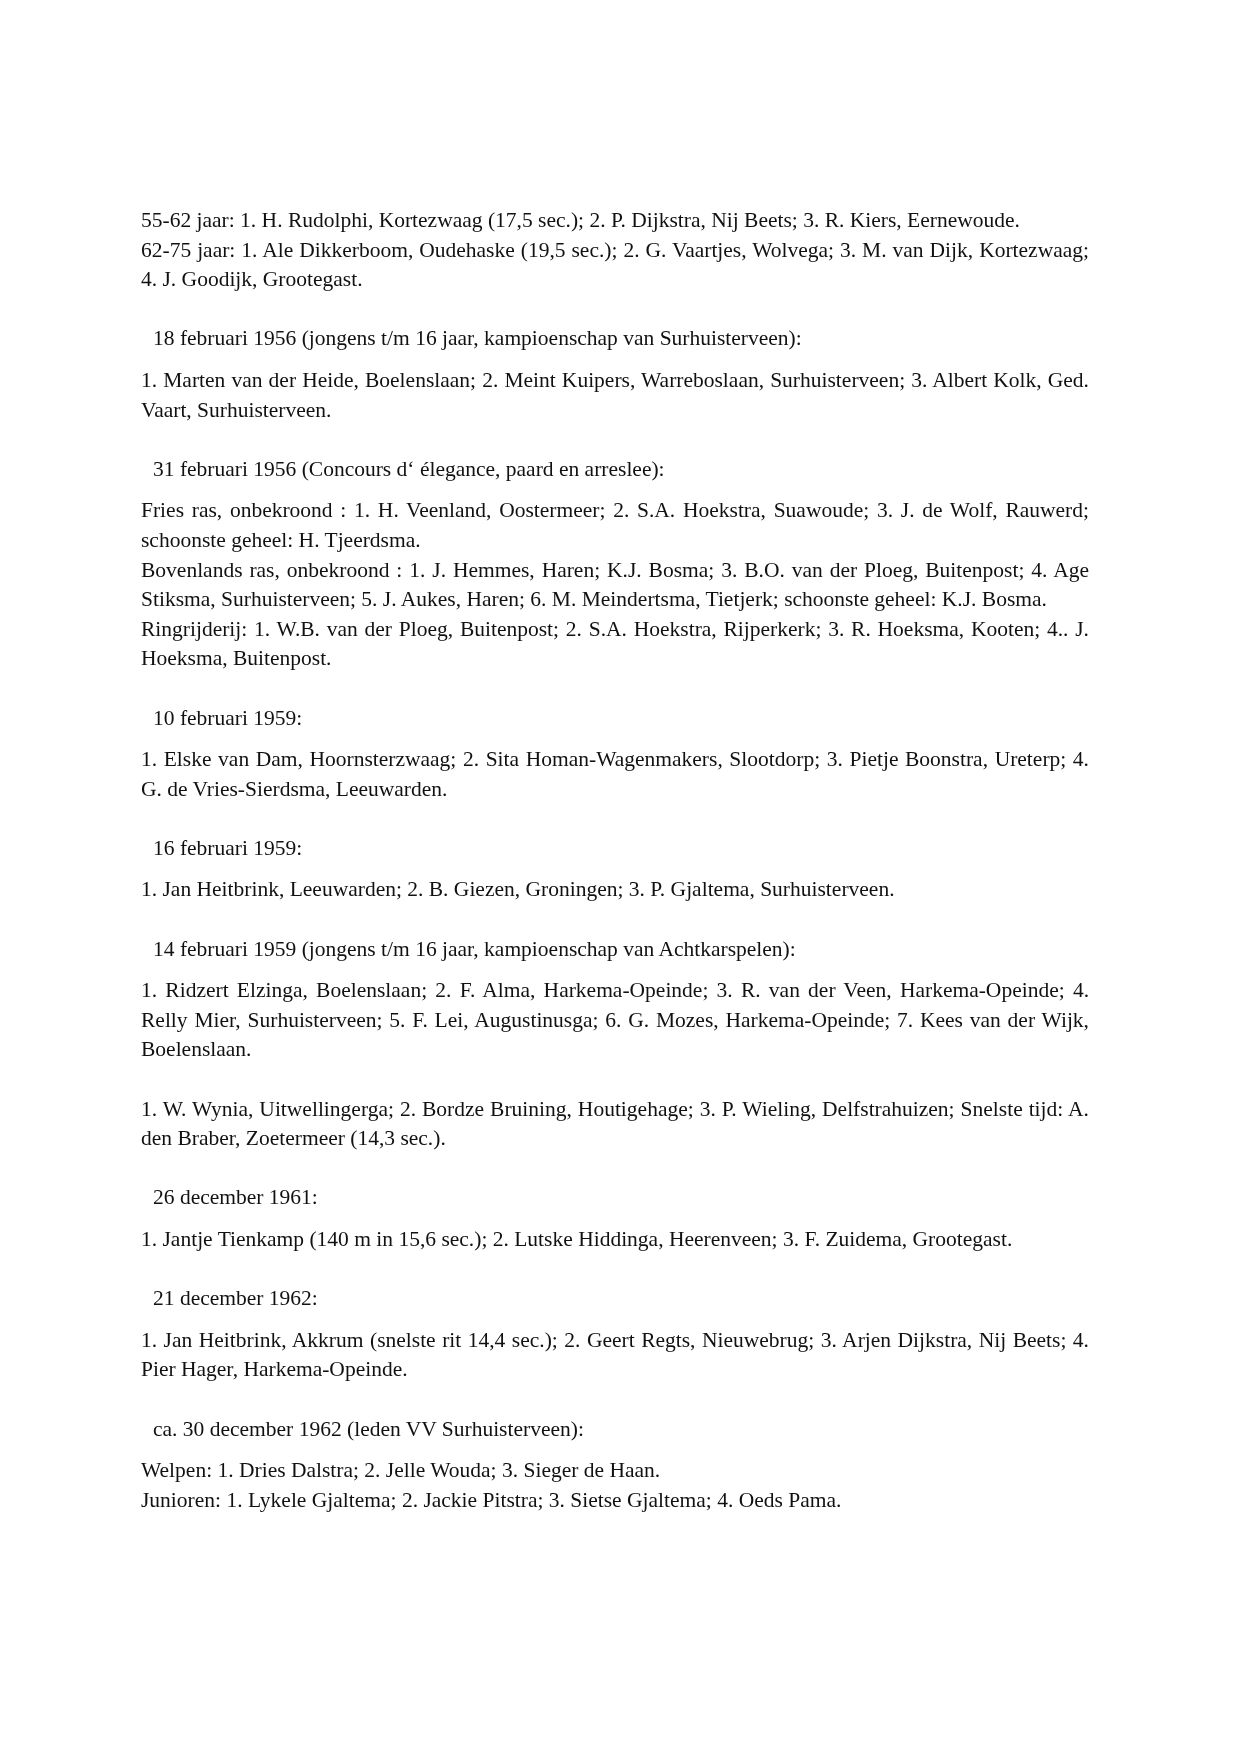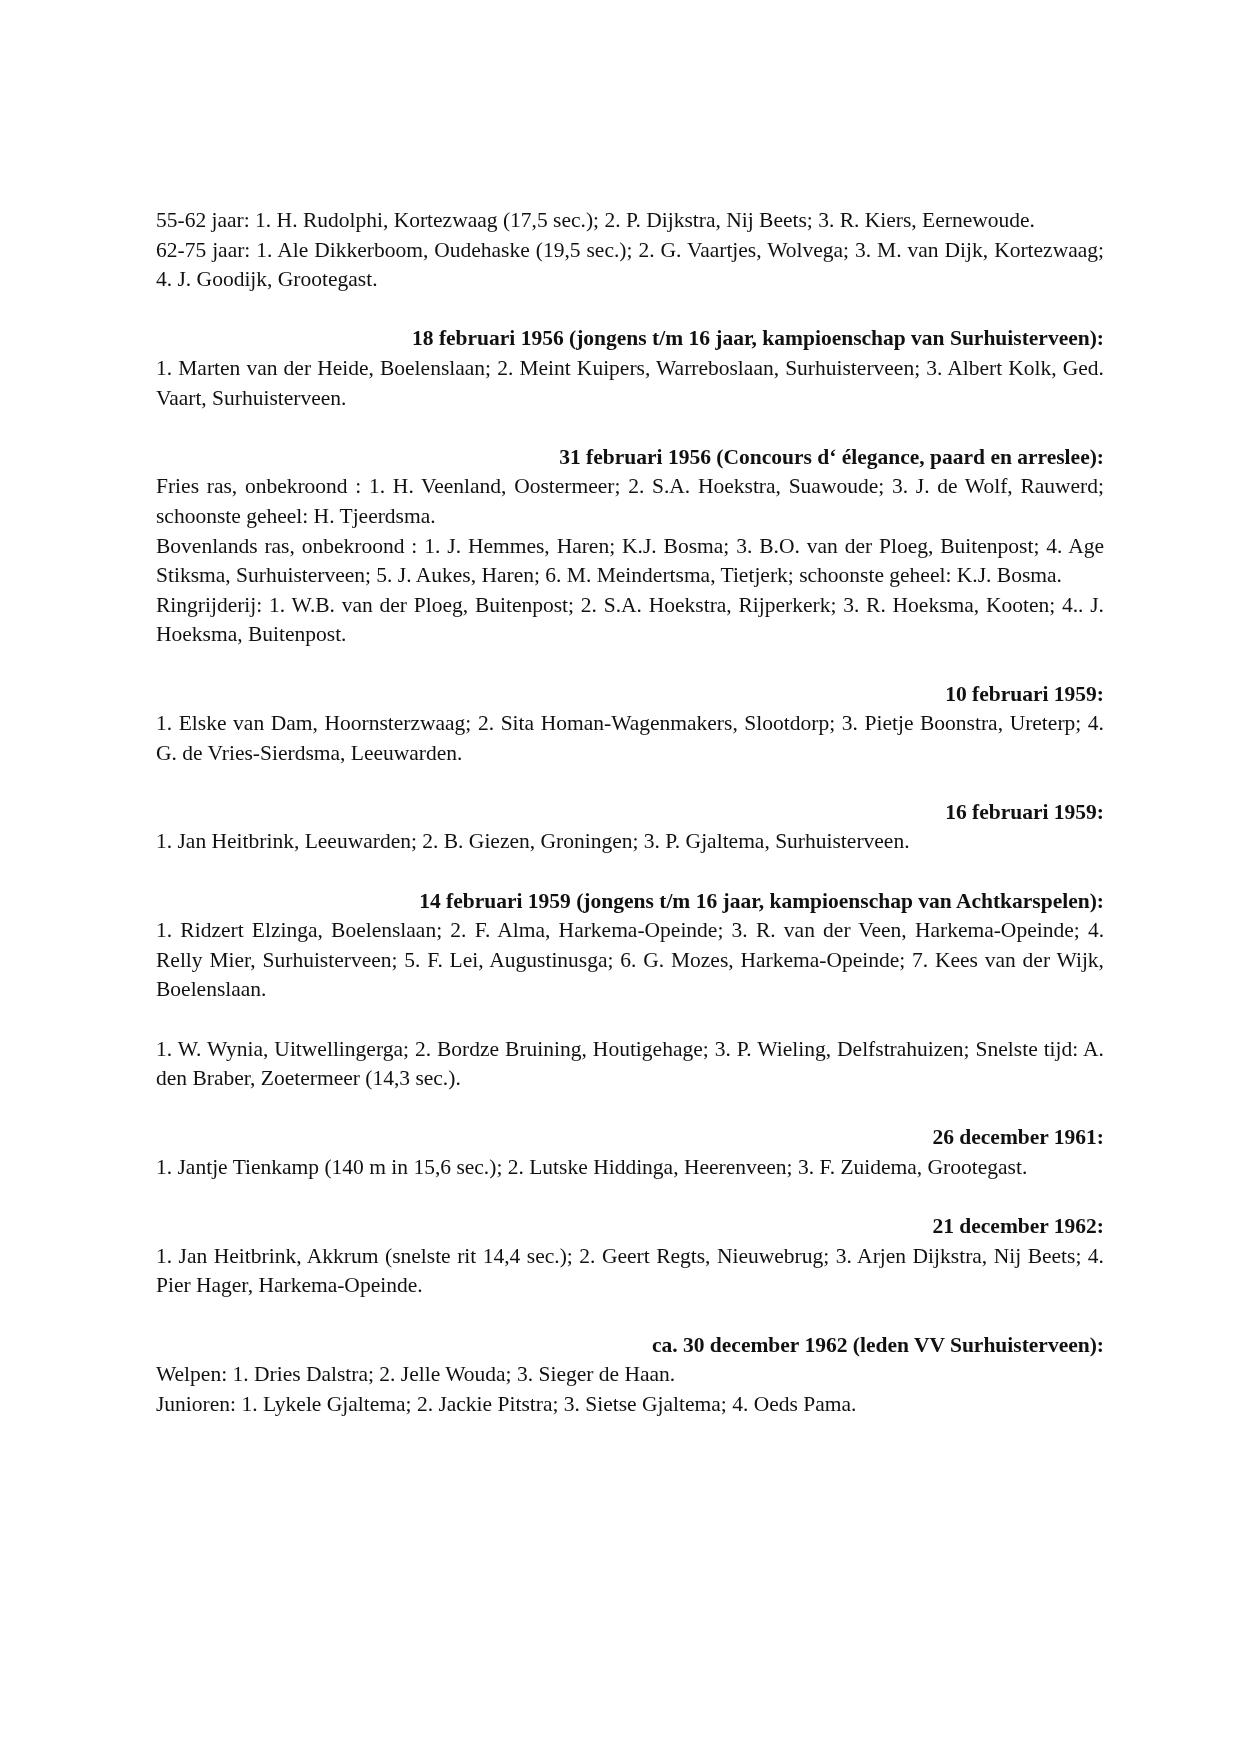--- a/index.html
+++ b/index.html
@@ -1,29 +1,29 @@
 <!DOCTYPE html>
 <html><head>
 <meta charset="utf-8">
 <style>
   html, body { margin: 0; padding: 0; background: #ffffff; }
   body { width: 1240px; height: 1755px; position: relative; overflow: hidden; }
   .page {
     position: absolute;
-    left: 156px;
+    left: 141px;
     top: 206px;
     width: 948px;
     font-family: "Liberation Serif", "DejaVu Serif", serif;
     font-size: 21.5px;
     line-height: 29.6px;
     color: #111111;
   }
   .block { margin: 0 0 29.6px 0; }
   .para { margin: 0; text-align: justify; }
-  .heading { margin: 0; font-weight: bold; text-align: right; }
+  .heading { margin: 12px; font-weight: normal; }
 </style>
 </head>
 <body>
 
 <div class="page">
 
   <section class="block">
     <p class="para">55-62 jaar: 1. H. Rudolphi, Kortezwaag (17,5 sec.); 2. P. Dijkstra, Nij Beets; 3. R. Kiers, Eernewoude.</p>
     <p class="para">62-75 jaar: 1. Ale Dikkerboom, Oudehaske (19,5 sec.); 2. G. Vaartjes, Wolvega; 3. M. van Dijk, Kortezwaag; 4. J. Goodijk, Grootegast.</p>
   </section>

